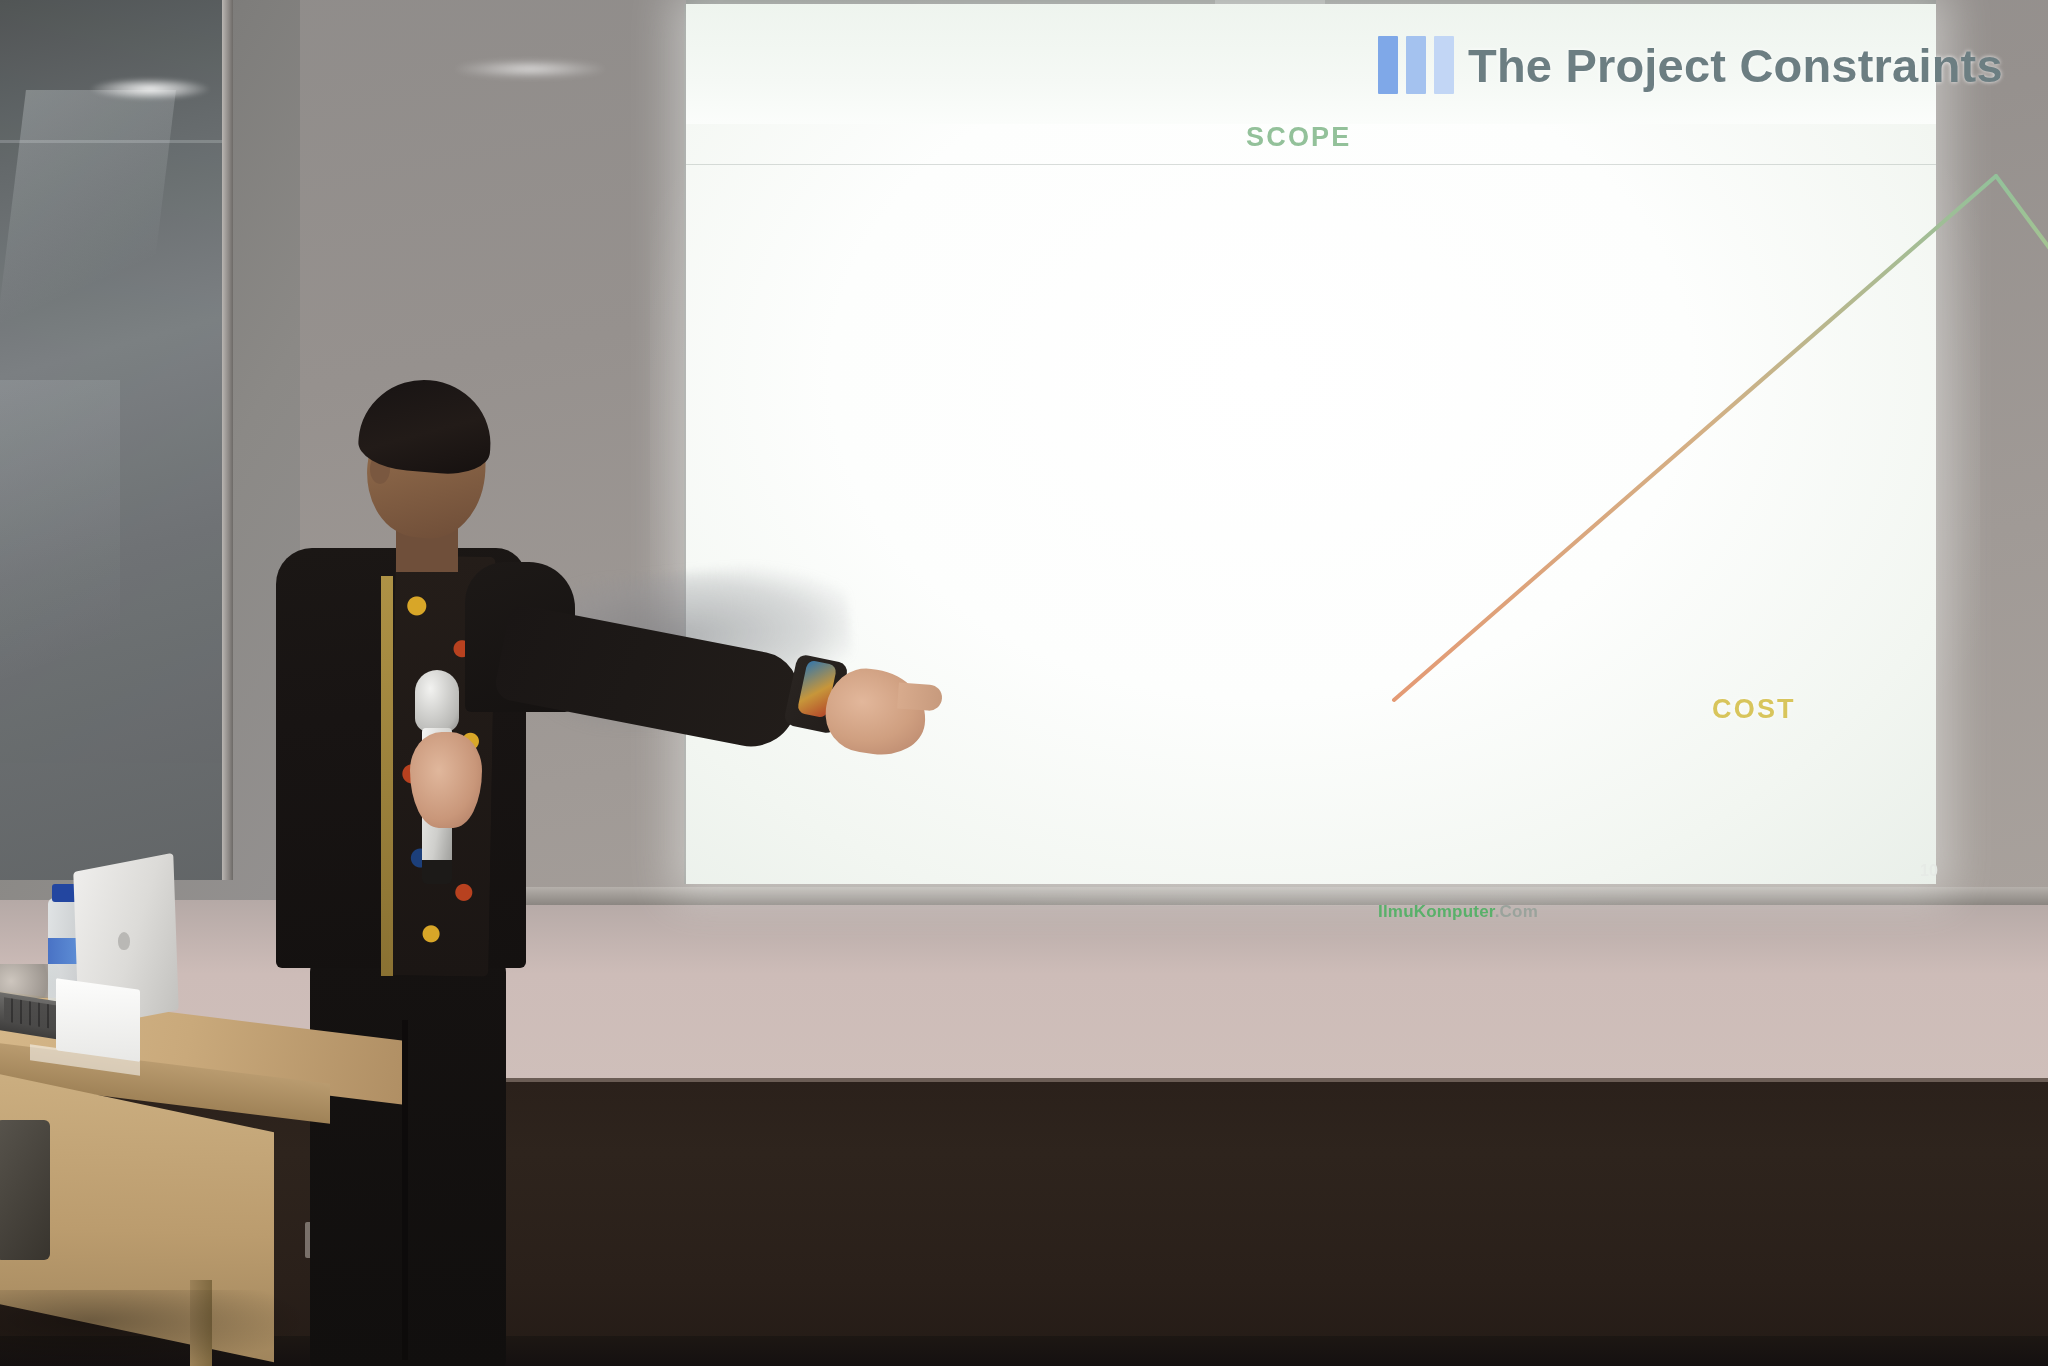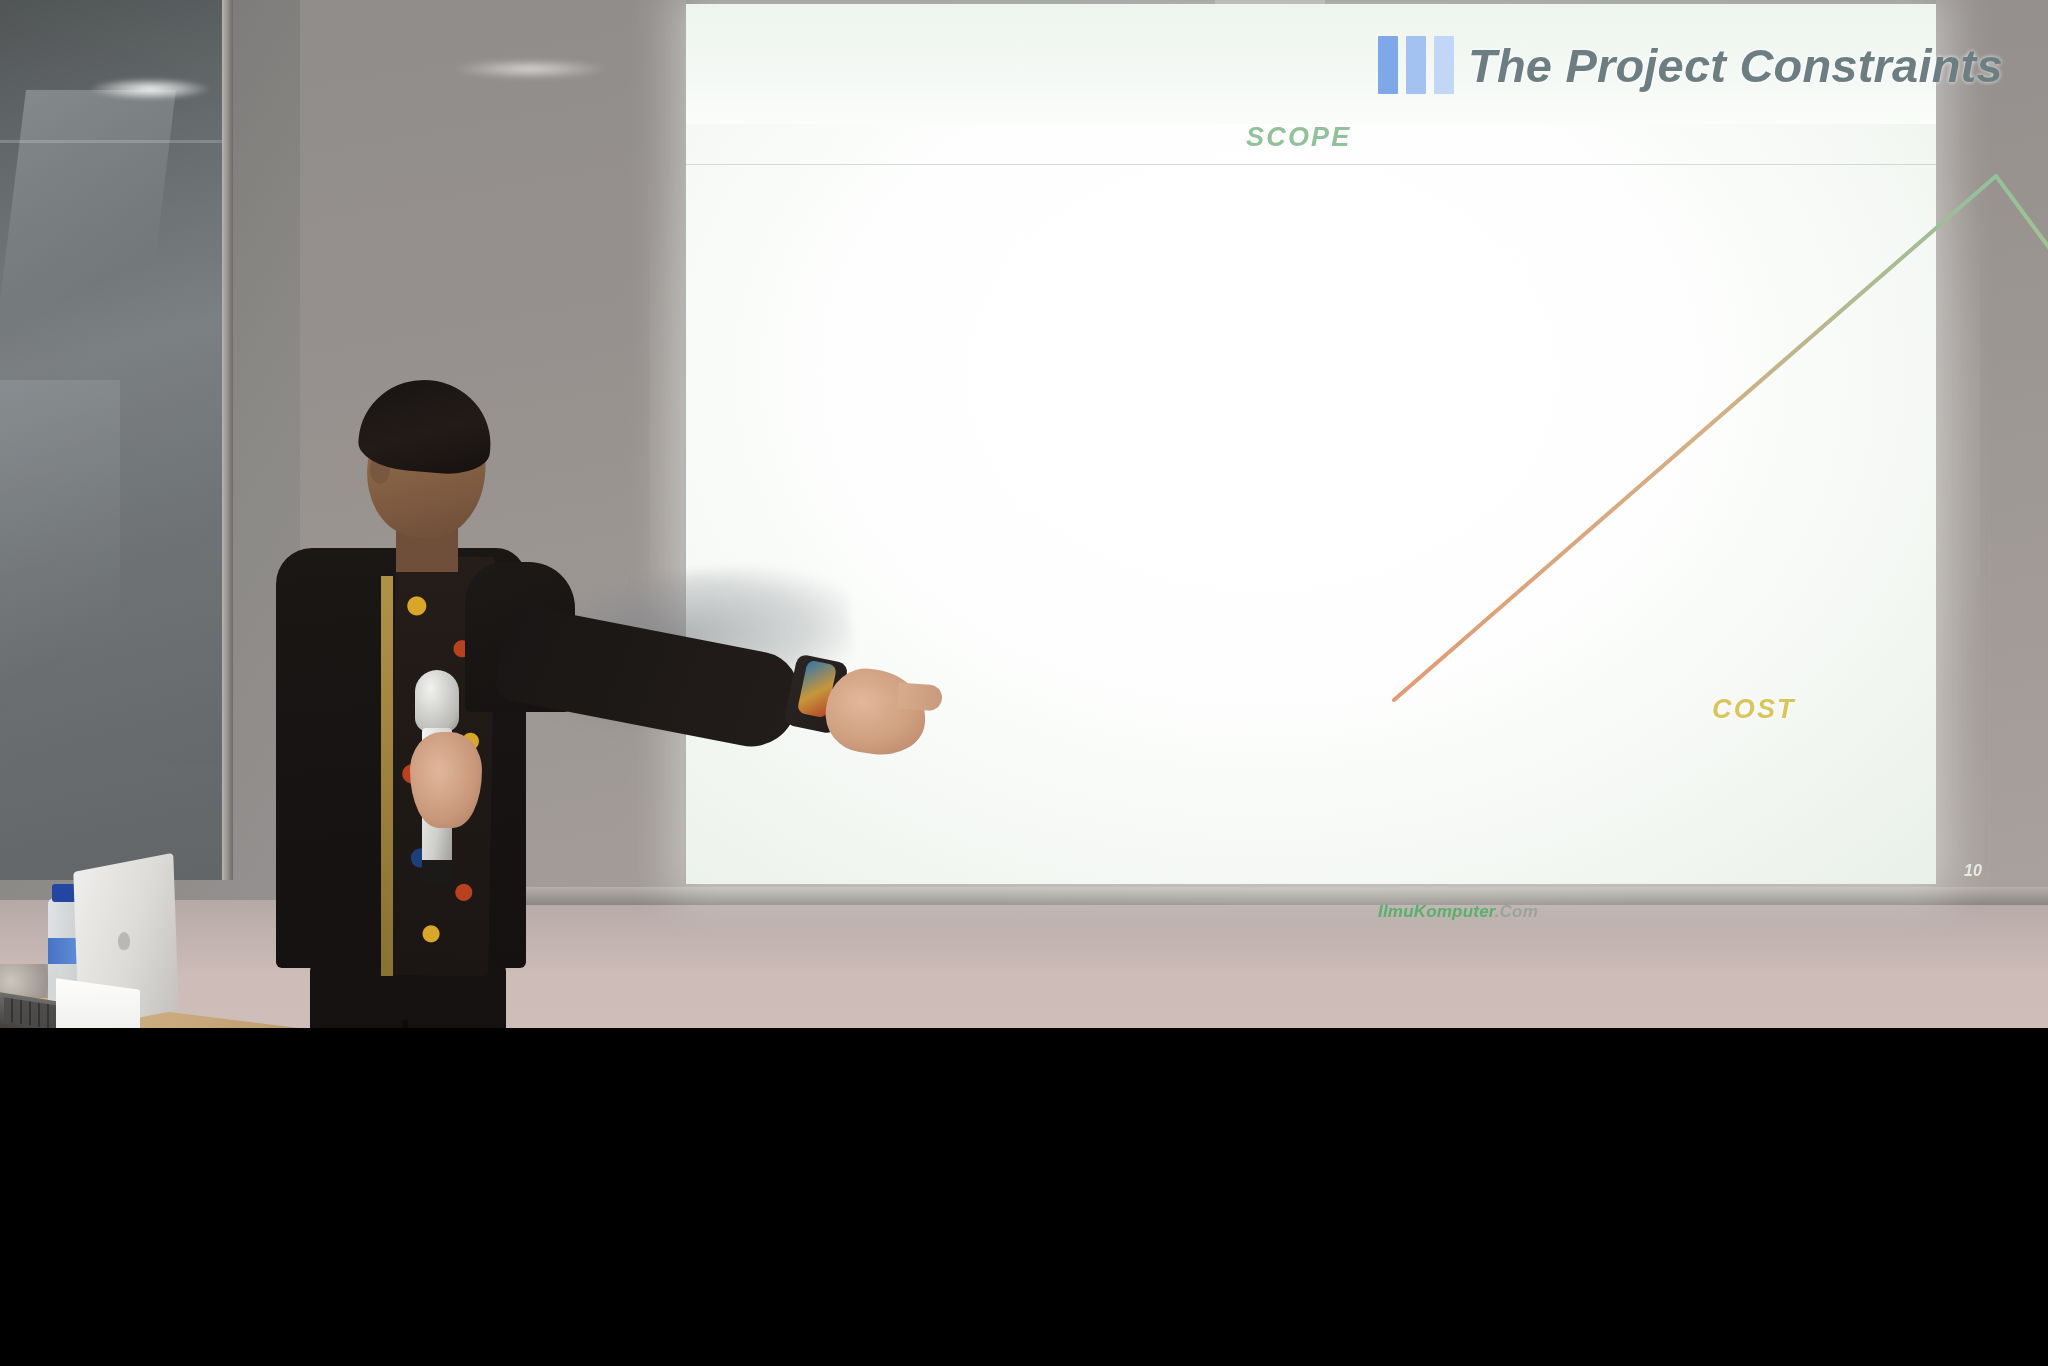--- a/index.html
+++ b/index.html
@@ -7,24 +7,23 @@
     padding: 0;
     background: #000;
   }
   body {
     font-family: "Liberation Sans", sans-serif;
   }
 
   #scene {
     position: relative;
     width: 2048px;
-    height: 1028px;
+    height: 1366px;
     overflow: hidden;
     background: #8d8a88;
-    font-style: italic;
   }
 
   
   .wall-upper {
     position: absolute;
     left: 0; top: 0;
     width: 2048px; height: 900px;
     background: linear-gradient(170deg, #8f8c8a 0%, #96918e 35%, #a09a96 70%, #a8a19c 100%);
   }
   .wall-left-panel {
@@ -230,21 +229,21 @@
     font-size: 17px;
     font-weight: bold;
     letter-spacing: .2px;
     margin-top: 42px;
   }
   .fl-green { color: #59b06a; }
   .fl-gray  { color: #9aa39c; }
 
   .slide-pagenum {
     position: absolute;
-    left: 1278px; top: 858px;
+    left: 1234px; top: 858px;
     font-size: 16px;
     color: #e6eae6;
     font-weight: bold;
   }
 
   
   #presenter { position: absolute; left: 250px; top: 380px; width: 640px; height: 986px; }
 
   .p-head {
     position: absolute;

